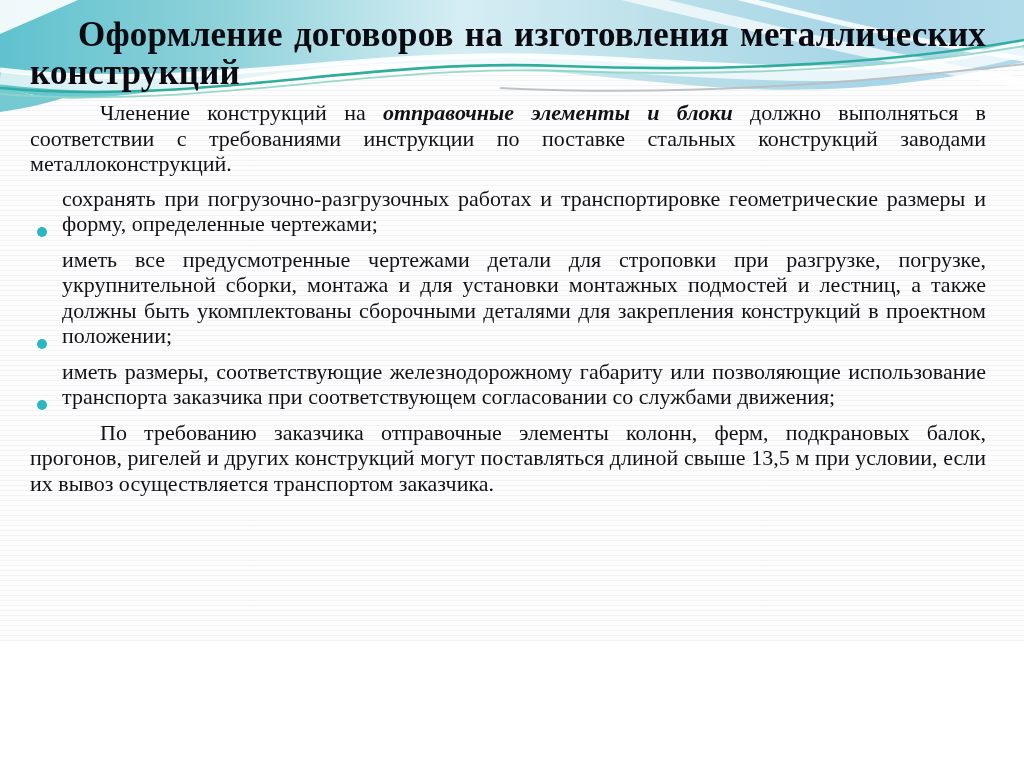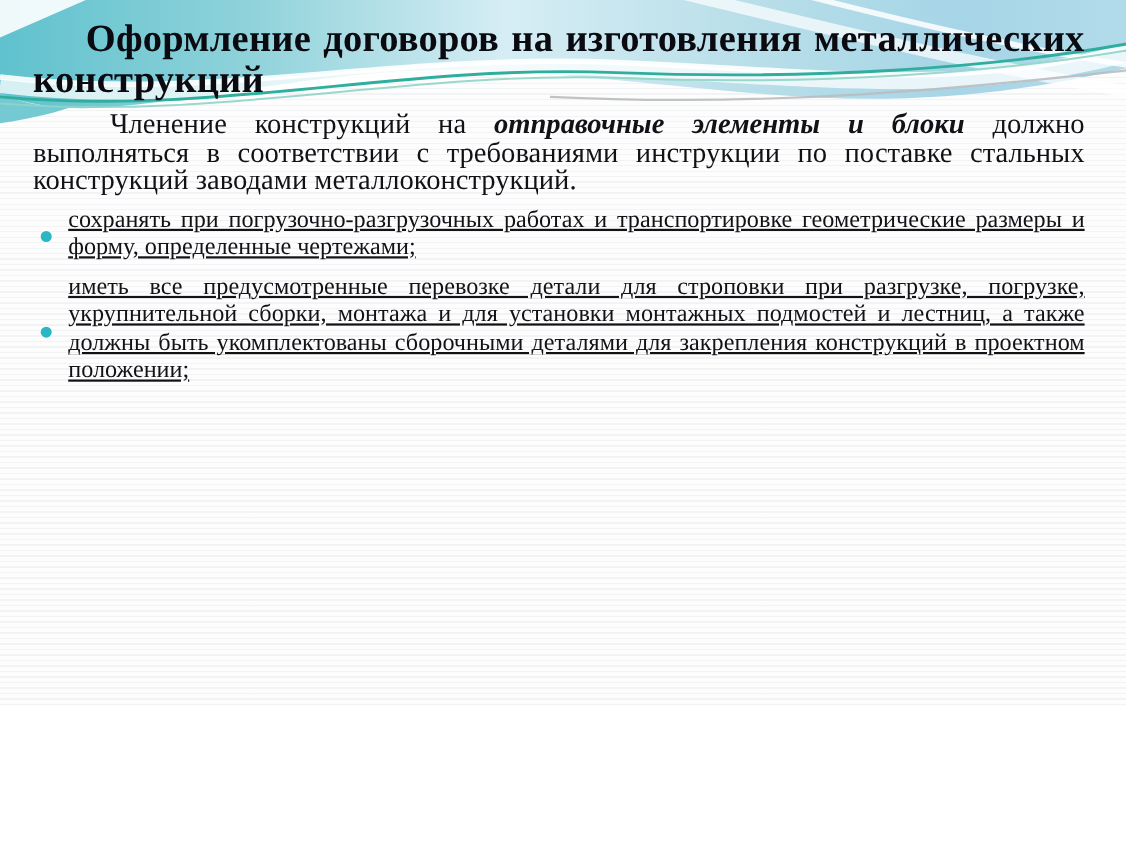--- a/index.html
+++ b/index.html
@@ -33,34 +33,33 @@
     font-size: 35px;
     font-weight: bold;
     line-height: 38px;
     color: #0a0a10;
     text-align: justify;
     text-indent: 48px;
     letter-spacing: 0.2px;
     margin-bottom: 8px;
   }
   .para {
-    font-size: 26px;
+    font-size: 22px;
     line-height: 25.5px;
     text-align: justify;
     text-indent: 70px;
     margin-bottom: 9px;
     color: #121216;
   }
   .para .emph { font-weight: bold; font-style: italic; }
   .bullets { margin: 2px 0 2px 0; }
   .bullet-row {
     display: flex;
-    align-items: center;
+    align-items: flex-end;
     margin-bottom: 10px;
-    text-decoration: underline;
   }
   .dot {
     flex: 0 0 auto;
     width: 10px; height: 10px;
     border-radius: 50%;
     background: #29b7c3;
     margin: 8px 15px 0 7px;
   }
   .bullet-text {
     flex: 1 1 auto;
@@ -112,20 +111,25 @@
     <p class="para"><span>Членение конструкций на </span><span class="emph">отправочные элементы и блоки</span><span> должно выполняться в соответствии с требованиями инструкции по поставке стальных конструкций заводами металлоконструкций.</span></p>
 
 
     <div class="bullets">
       <div class="bullet-row">
         <span class="dot"></span>
         <span class="bullet-text">сохранять при погрузочно-разгрузочных работах и транспортировке геометрические размеры и форму, определенные чертежами;</span>
       </div>
       <div class="bullet-row">
         <span class="dot"></span>
-        <span class="bullet-text">иметь все предусмотренные перевозке детали для строповки при разгрузке, погрузке, укрупнительной сборки, монтажа и для установки монтажных подмостей и лестниц, а также должны быть укомплектованы сборочными деталями для закрепления конструкций в проектном положении;</span>
+        <span class="bullet-text">иметь все предусмотренные чертежами детали для строповки при разгрузке, погрузке, укрупнительной сборки, монтажа и для установки монтажных подмостей и лестниц, а также должны быть укомплектованы сборочными деталями для закрепления конструкций в проектном положении;</span>
+      </div>
+      <div class="bullet-row">
+        <span class="dot"></span>
+        <span class="bullet-text">иметь размеры, соответствующие железнодорожному габариту или позволяющие использование транспорта заказчика при соответствующем согласовании со службами движения;</span>
       </div>
     </div>
 
 
+    <p class="para">По требованию заказчика отправочные элементы колонн, ферм, подкрановых балок, прогонов, ригелей и других конструкций могут поставляться длиной свыше 13,5 м при условии, если их вывоз осуществляется транспортом заказчика.</p>
 
   </div>
 </div>
 
 </body></html>

